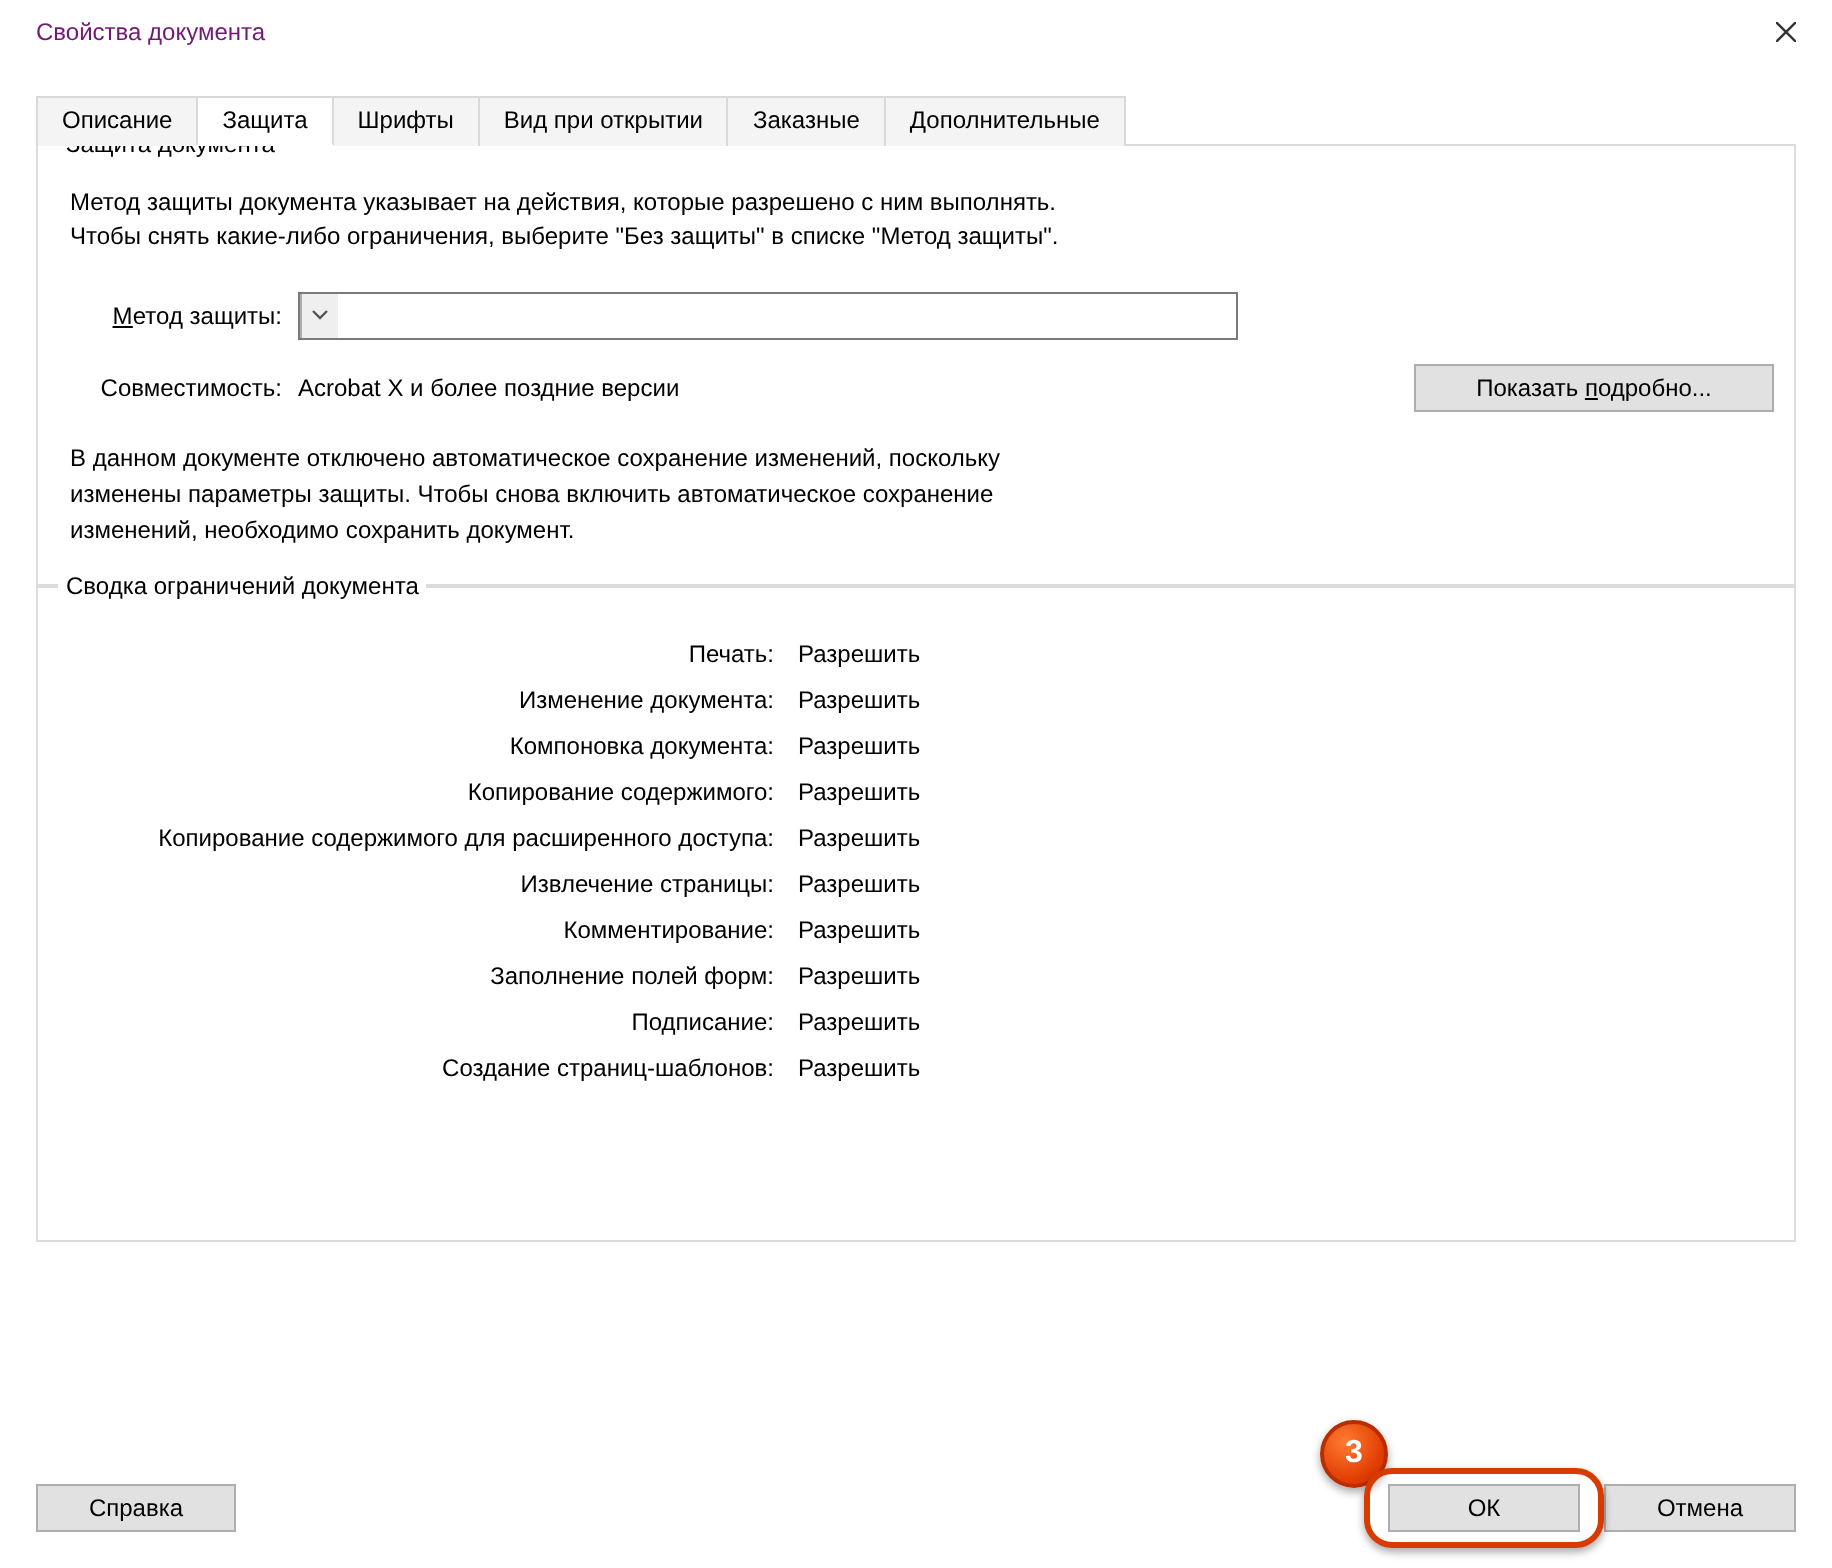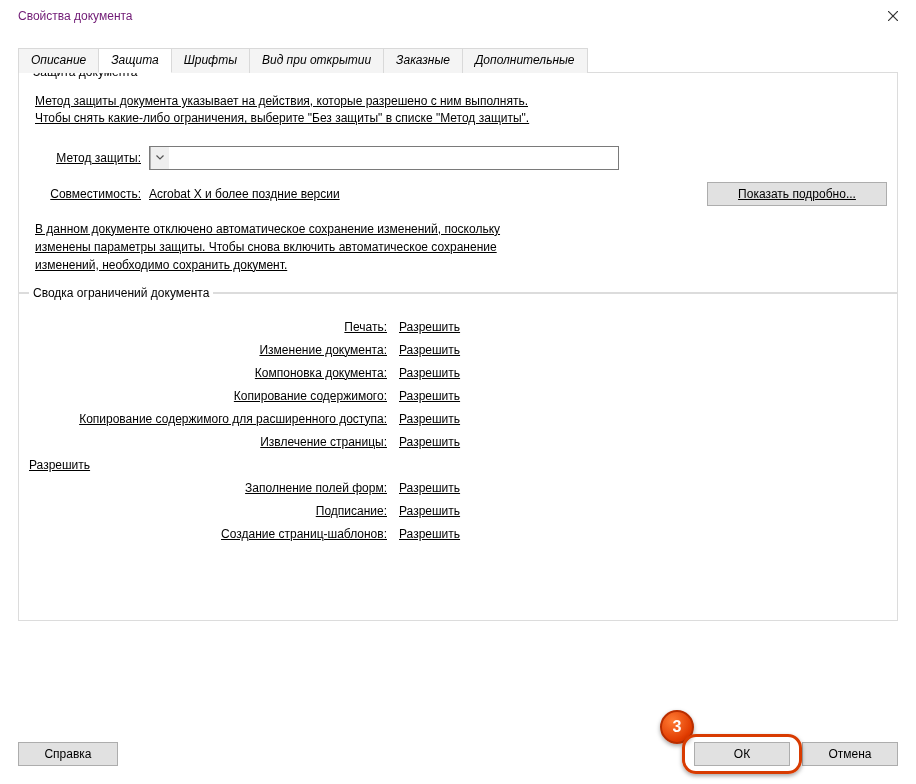--- a/index.html
+++ b/index.html
@@ -55,21 +55,20 @@
     position: relative;
     margin: 14px 18px 0 18px;
     height: 26px;
     border-bottom: 1px solid #d9d9d9;
   }
   .tabs {
     position: absolute;
     bottom: -1px;
     left: 0;
     display: flex;
-    font-style: italic;
   }
   .tab {
     position: relative;
     background: #f4f4f4;
     border: 1px solid #d9d9d9;
     border-bottom: none;
     padding: 4px 12px 5px;
     margin-right: -1px;
     font-size: 12px;
     cursor: pointer;
@@ -82,21 +81,20 @@
     z-index: 2;
   }
 
   
   .tabcontent {
     position: absolute;
     top: 72px;
     left: 18px;
     right: 18px;
     bottom: 66px;
-    text-decoration: underline;
   }
 
   
   .groupbox {
     position: relative;
     border: 1px solid #dcdcdc;
     padding: 14px 10px 12px 10px;
     box-sizing: border-box;
   }
   .groupbox .legend {
@@ -354,20 +352,21 @@
           </div>
           <div class="restrict-row">
             <div class="restrict-label">Копирование содержимого для расширенного доступа:</div>
             <div class="restrict-value">Разрешить</div>
           </div>
           <div class="restrict-row">
             <div class="restrict-label">Извлечение страницы:</div>
             <div class="restrict-value">Разрешить</div>
           </div>
           <div class="restrict-row">
+            <div class="restrict-label">Комментирование:</div>
             <div class="restrict-value">Разрешить</div>
           </div>
           <div class="restrict-row">
             <div class="restrict-label">Заполнение полей форм:</div>
             <div class="restrict-value">Разрешить</div>
           </div>
           <div class="restrict-row">
             <div class="restrict-label">Подписание:</div>
             <div class="restrict-value">Разрешить</div>
           </div>

